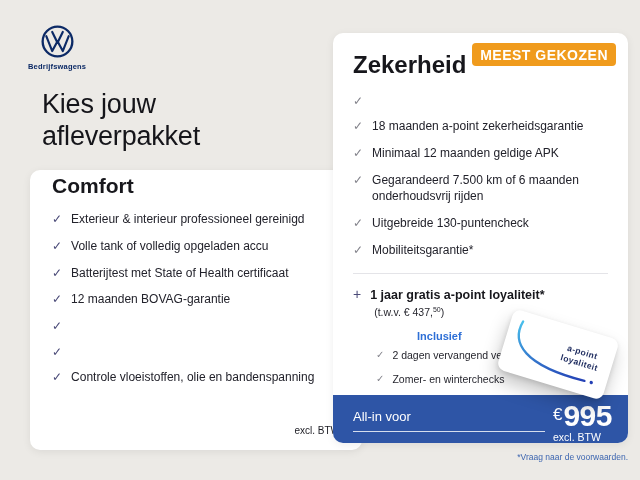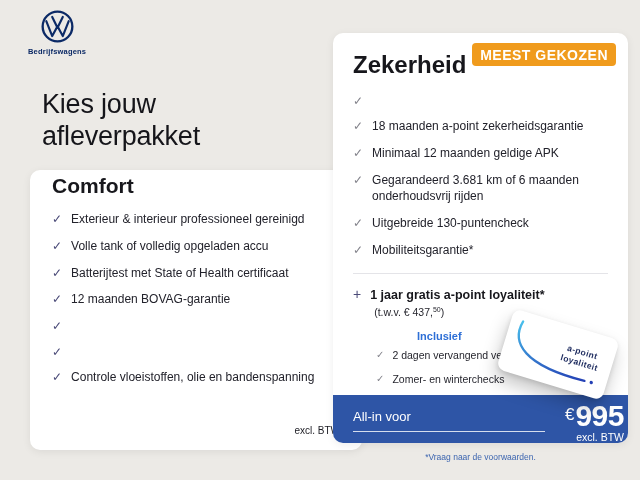--- a/index.html
+++ b/index.html
@@ -3,21 +3,21 @@
 <meta charset="utf-8">
 <style>
   html,body{margin:0;padding:0;}
   .page{
     position:relative;width:640px;height:480px;overflow:hidden;
     background:#eceae6;
     font-family:"Liberation Sans",sans-serif;
     color:#17171c;
   }
   
-  .brand{position:absolute;left:28px;top:10px;width:58px;text-align:left;}
+  .brand{position:absolute;left:28px;top:25px;width:58px;text-align:left;}
   .brand svg{width:33px;height:33px;display:block;margin:0 auto;}
   .brand-label{font-size:7.5px;font-weight:700;color:#0c2a66;margin-top:4px;letter-spacing:.2px;}
   
   .page-title{
     position:absolute;left:30px;top:76px;width:270px;margin:12px;
     font-size:27px;line-height:1.2;font-weight:500;color:#15151a;letter-spacing:-.2px;
   }
   
   .card{background:#fff;border-radius:10px;box-shadow:0 2px 8px rgba(0,0,0,.07);box-sizing:border-box;}
   .card-comfort{position:absolute;left:30px;top:170px;width:332px;height:280px;padding:4px 22px;}
@@ -54,26 +54,26 @@
     transform:rotate(17deg);z-index:5;
     box-shadow:0 10px 18px rgba(0,0,0,.22),0 2px 5px rgba(0,0,0,.12);}
   .loyalty svg{position:absolute;left:0;top:0;width:110px;height:63px;}
   .ltxt{position:absolute;right:13px;top:17px;text-align:center;color:#1c2a5e;
     font-size:8.5px;font-weight:700;line-height:1.3;letter-spacing:.4px;}
   
   .z-footer{position:absolute;left:0;right:0;bottom:0;height:48px;background:#2e55a6;
     border-radius:0 0 10px 10px;color:#fff;z-index:2;}
   .f-label{position:absolute;left:20px;top:14px;font-size:13px;font-weight:500;}
   .f-rule{position:absolute;left:20px;top:36px;width:192px;border-top:1px solid rgba(255,255,255,.8);}
-  .f-price{position:absolute;right:4px;top:4px;text-align:right;}
+  .f-price{position:absolute;right:16px;top:4px;}
   .f-price .cur{font-size:17px;font-weight:500;vertical-align:6px;margin-right:1px;}
   .f-price .amt{font-size:30px;font-weight:700;letter-spacing:-.5px;}
   .f-price .pnote{font-size:10.5px;margin-top:-2px;}
   
-  .fineprint{position:absolute;left:333px;top:452px;width:295px;text-align:center;
+  .fineprint{position:absolute;left:333px;top:452px;width:295px;text-align:right;
     font-size:8.5px;color:#3d66b0;}
 </style>
 </head>
 <body>
 
 <div class="page">
 
   <div class="brand">
     <svg viewBox="0 0 100 100" aria-hidden="true">
       <circle cx="50" cy="50" r="45" fill="none" stroke="#0c2a66" stroke-width="7"></circle>
@@ -130,21 +130,21 @@
       <li>
           <span class="chk">✓</span>
           <span class="txt">18 maanden a-point zekerheidsgarantie</span>
         </li>
       <li>
           <span class="chk">✓</span>
           <span class="txt">Minimaal 12 maanden geldige APK</span>
         </li>
       <li>
           <span class="chk">✓</span>
-          <span class="txt">Gegarandeerd 3.681 km of 6 maanden onderhoudsvrij rijden</span>
+          <span class="txt">Gegarandeerd 7.500 km of 6 maanden onderhoudsvrij rijden</span>
         </li>
       <li>
           <span class="chk">✓</span>
           <span class="txt">Uitgebreide 130-puntencheck</span>
         </li>
       <li>
           <span class="chk">✓</span>
           <span class="txt">Mobiliteitsgarantie*</span>
         </li>
     </ul>

